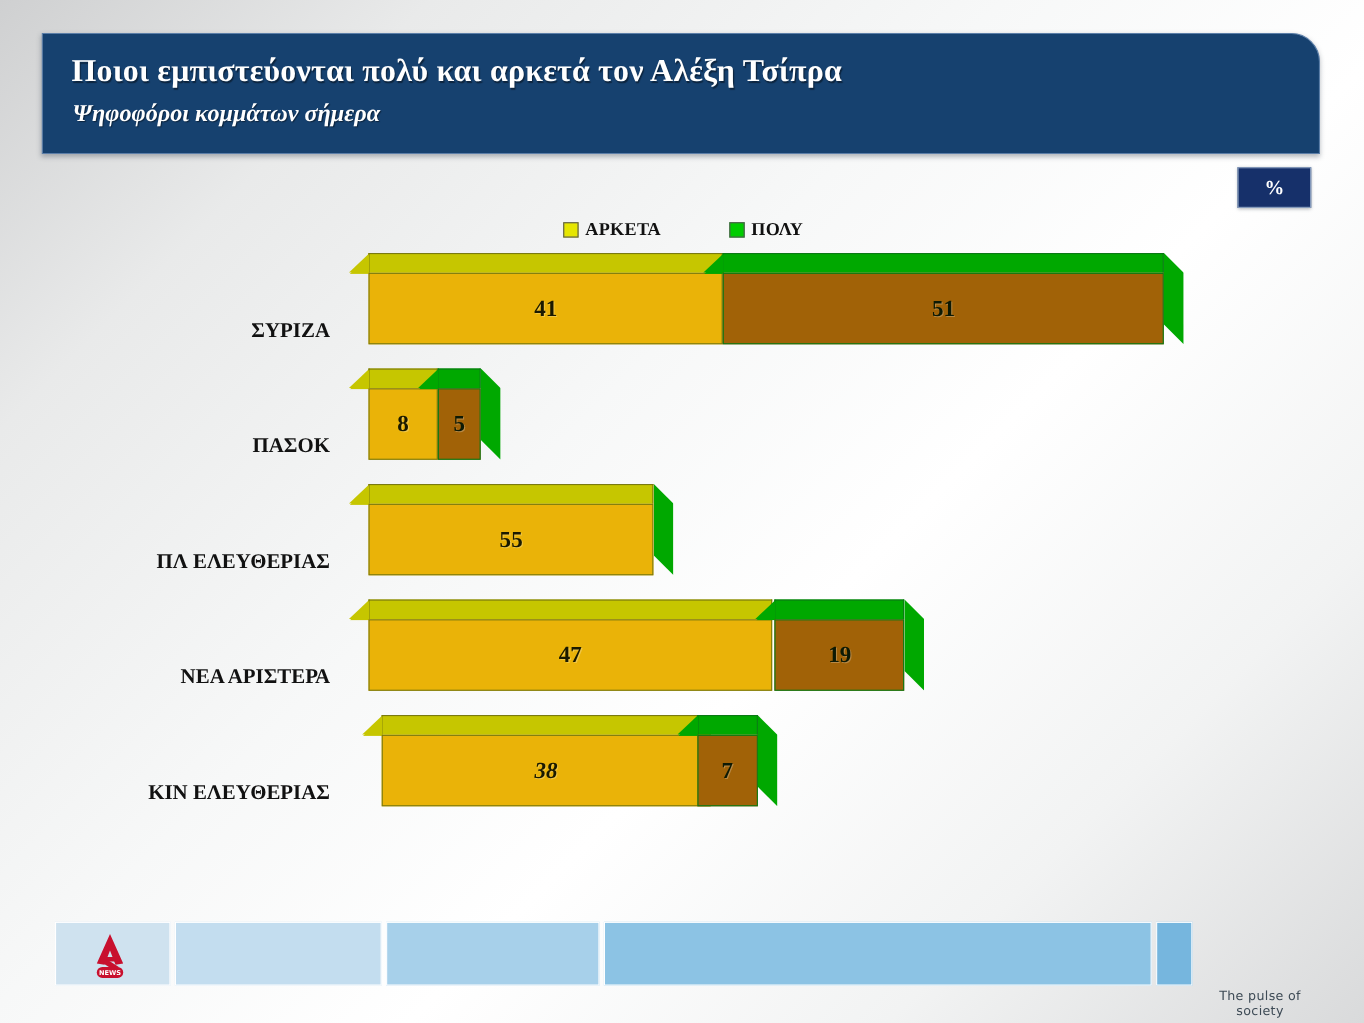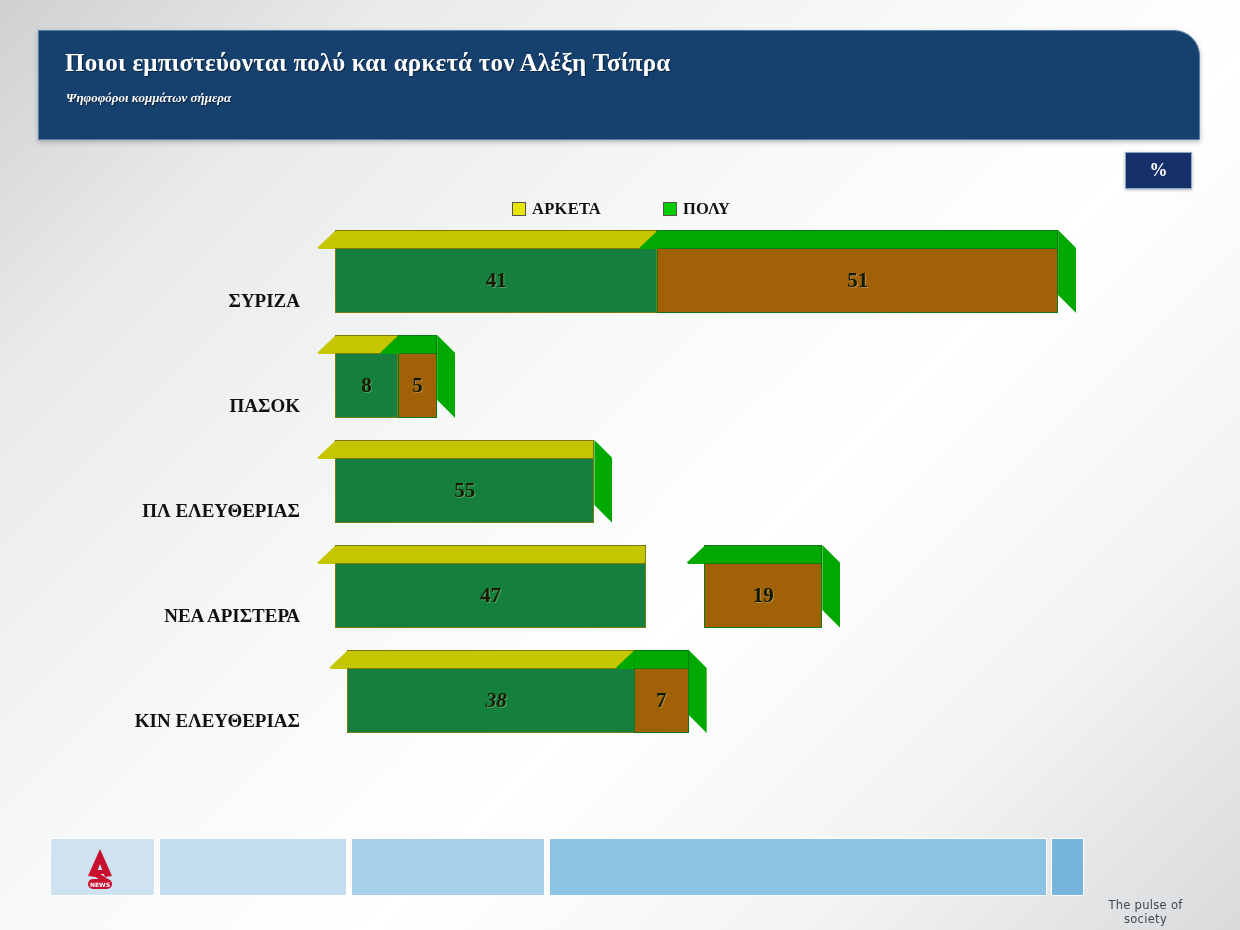--- a/index.html
+++ b/index.html
@@ -15,27 +15,27 @@
   .header{
     position:absolute;left:38px;top:30px;width:1162px;height:110px;
     background:#16416f;
     border-top-right-radius:26px;
     box-shadow:0 2px 5px rgba(90,100,110,.45);
     border:1px solid #5b7ea8;
     box-sizing:border-box;
   }
   .header-title{
     position:absolute;left:26px;top:18px;
-    color:#ffffff;font-size:25px;font-weight:bold;letter-spacing:.2px;
+    color:#ffffff;font-size:29px;font-weight:bold;letter-spacing:.2px;
     text-shadow:1px 1px 1px rgba(0,0,0,.45);
     white-space:nowrap;
   }
   .header-sub{
     position:absolute;left:27px;top:59px;
-    color:#ffffff;font-size:13px;font-weight:bold;font-style:italic;
+    color:#ffffff;font-size:22px;font-weight:bold;font-style:italic;
     text-shadow:1px 1px 1px rgba(0,0,0,.45);
     white-space:nowrap;
   }
 
   
   .pct-badge{
     position:absolute;left:1125px;top:152px;width:65px;height:35px;
     background:#16306a;border:1px solid #8fa5c4;
     box-shadow:0 1px 3px rgba(80,90,100,.45);
     display:flex;align-items:center;justify-content:center;
@@ -65,21 +65,21 @@
   }
   .bar-area{position:absolute;left:335px;top:0;height:105px;}
 
   
   .seg{position:absolute;top:18px;height:65px;box-sizing:border-box;}
   .seg-front{
     position:absolute;left:0;top:0;width:100%;height:100%;
     border:1px solid #6b6b1a;box-sizing:border-box;
     display:flex;align-items:center;justify-content:center;
   }
-  .seg.yellow .seg-front{background:#15803d;border-color:#7a7a10;}
+  .seg.yellow .seg-front{background:#eab308;border-color:#7a7a10;}
   .seg.green  .seg-front{background:#a16207;border-color:#0a7a14;}
   .seg-top{
     position:absolute;left:0;top:-18px;height:18px;width:100%;
     box-sizing:border-box;
   }
   .seg.yellow .seg-top{background:#c6c600;border:1px solid #7a7a10;border-bottom:none;}
   .seg.green  .seg-top{background:#00a800;border:1px solid #0a7a14;border-bottom:none;}
   .seg-top::before{
     content:"";position:absolute;left:-18px;top:0;width:18px;height:18px;
     background:inherit;
@@ -217,21 +217,21 @@
             </div>
           </div>
           <div class="seg green zero" style="left: 259.38px; width: 0px;">
             <div class="seg-side"></div>
           </div>
         </div>
       </div>
       <div class="row" style="top: 315px;">
         <div class="cat-label">ΝΕΑ ΑΡΙΣΤΕΡΑ</div>
         <div class="bar-area">
-          <div class="seg yellow" style="left: 0px; width: 311px;">
+          <div class="seg yellow" style="left: 0px; width: 367px;">
             <div class="seg-skew"></div>
             <div class="seg-top"></div>
             <div class="seg-front">
               <span class="seg-val">47</span>
             </div>
           </div>
           <div class="seg green" style="left: 369.42px; width: 117.9px;">
             <div class="seg-skew"></div>
             <div class="seg-top"></div>
             <div class="seg-front">

